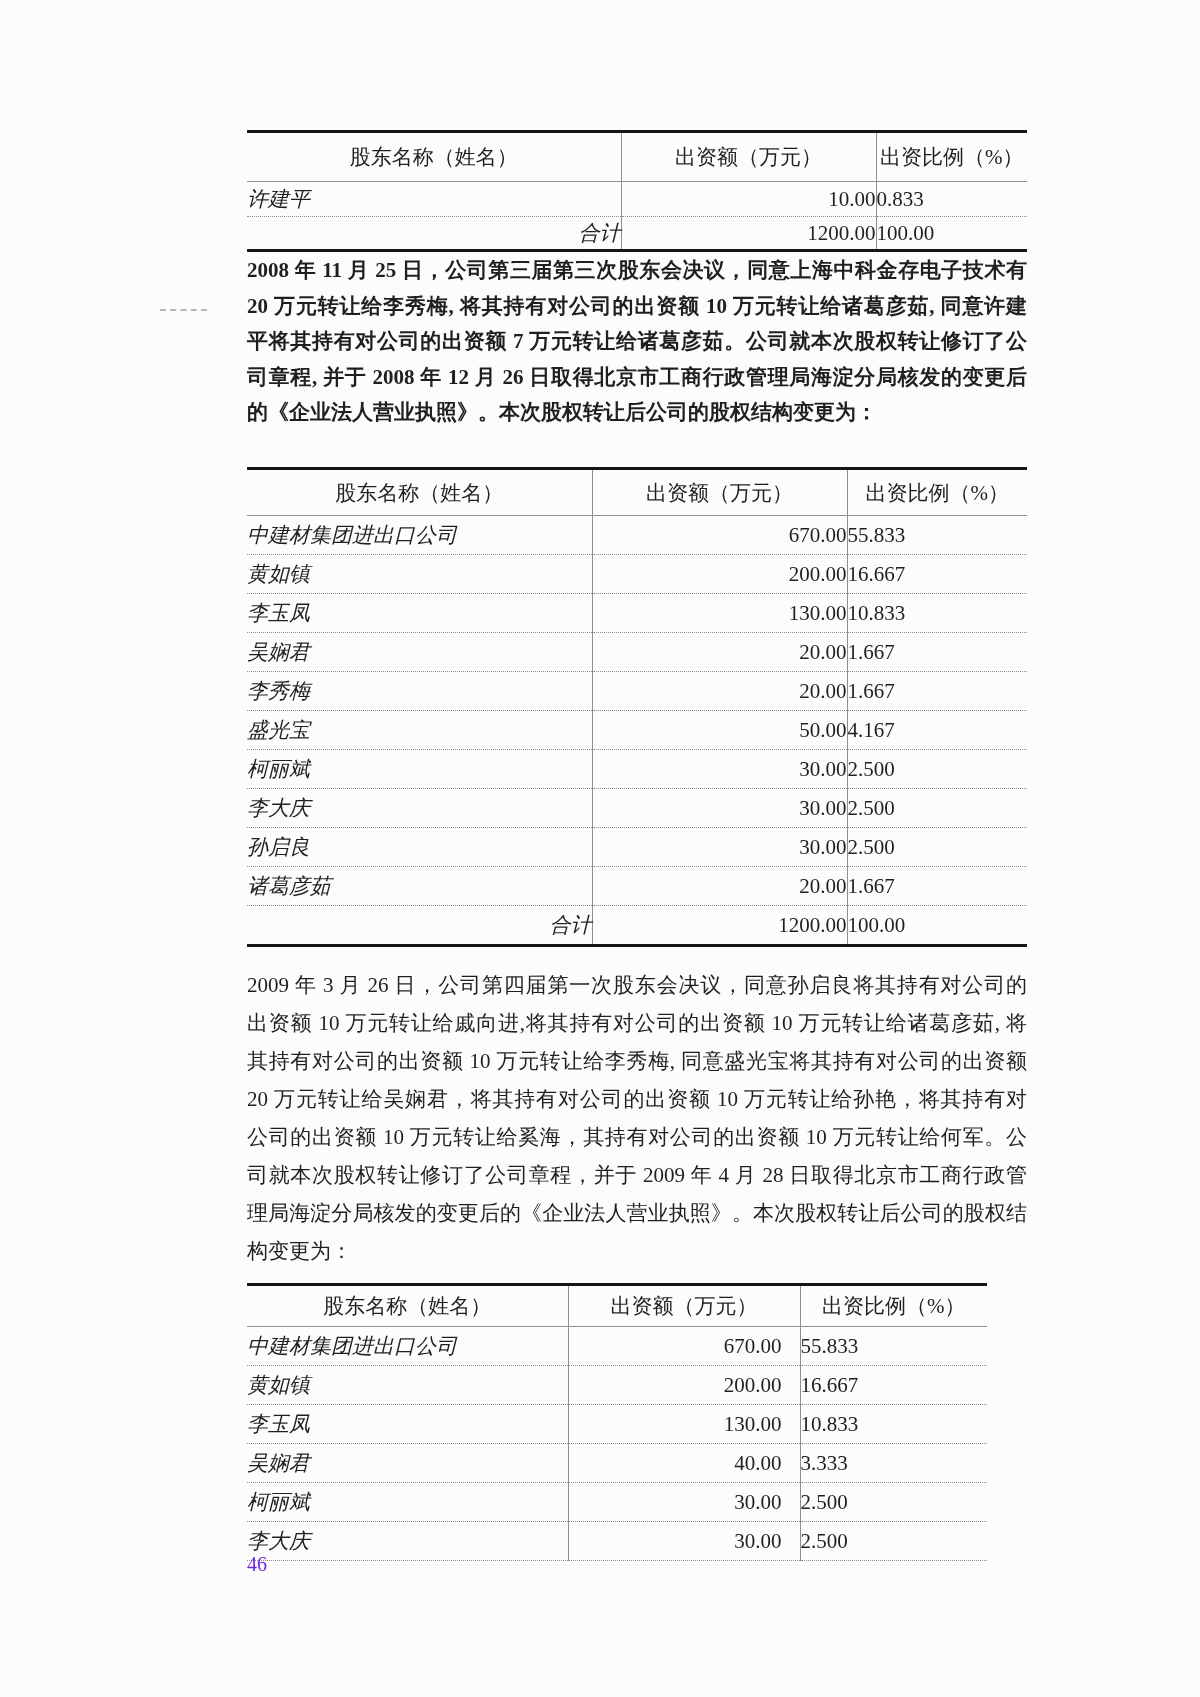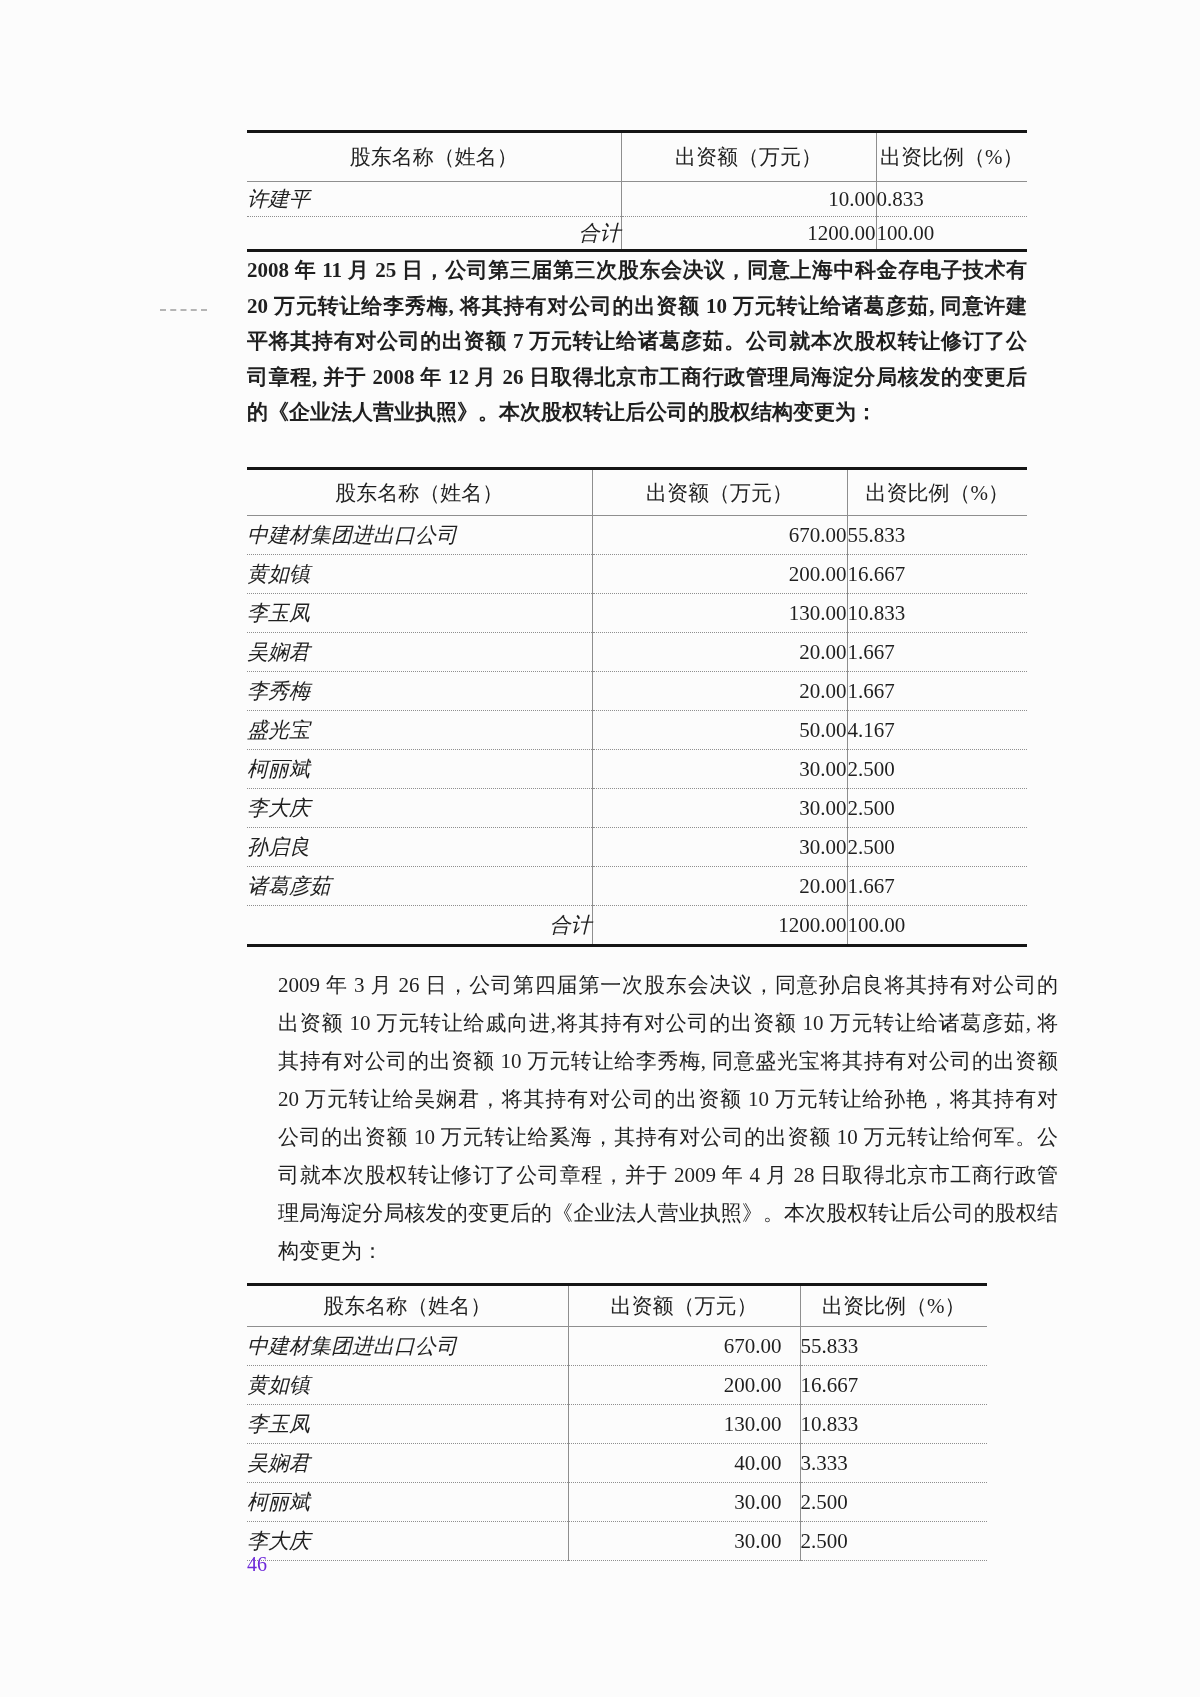--- a/index.html
+++ b/index.html
@@ -70,21 +70,21 @@
 
   
   .para{position:absolute;left:247px;width:780px;font-size:21px;}
   .para-line{
     text-align:justify;text-align-last:justify;
     overflow:visible;
   }
   .para .para-line:last-child{text-align:left;text-align-last:auto;}
   .para1{top:253px;font-weight:bold;}
   .para1 .para-line{height:35.5px;line-height:35.5px;}
-  .para2{top:966px;margin-left:31px;}
+  .para2{top:966px;}
   .para2 .para-line{height:38px;line-height:38px;}
 
   
   .page-number{
     position:absolute;left:247px;top:1553px;width:780px;
     text-align:left;font-size:20px;color:#6d28d9;
   }
 </style>
 </head>
 <body>

